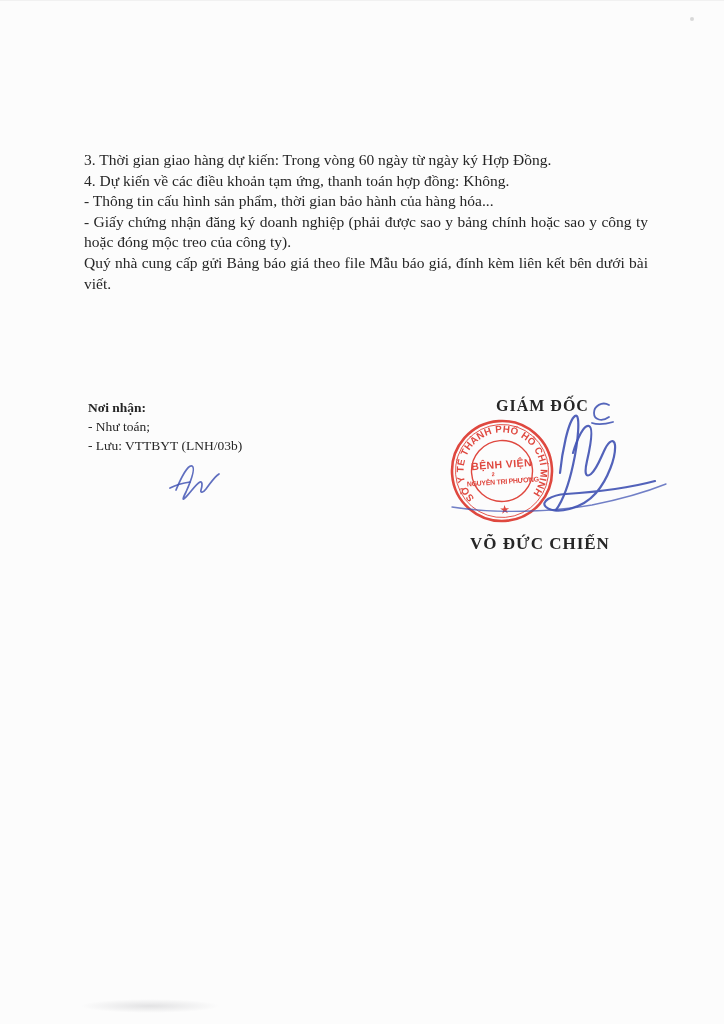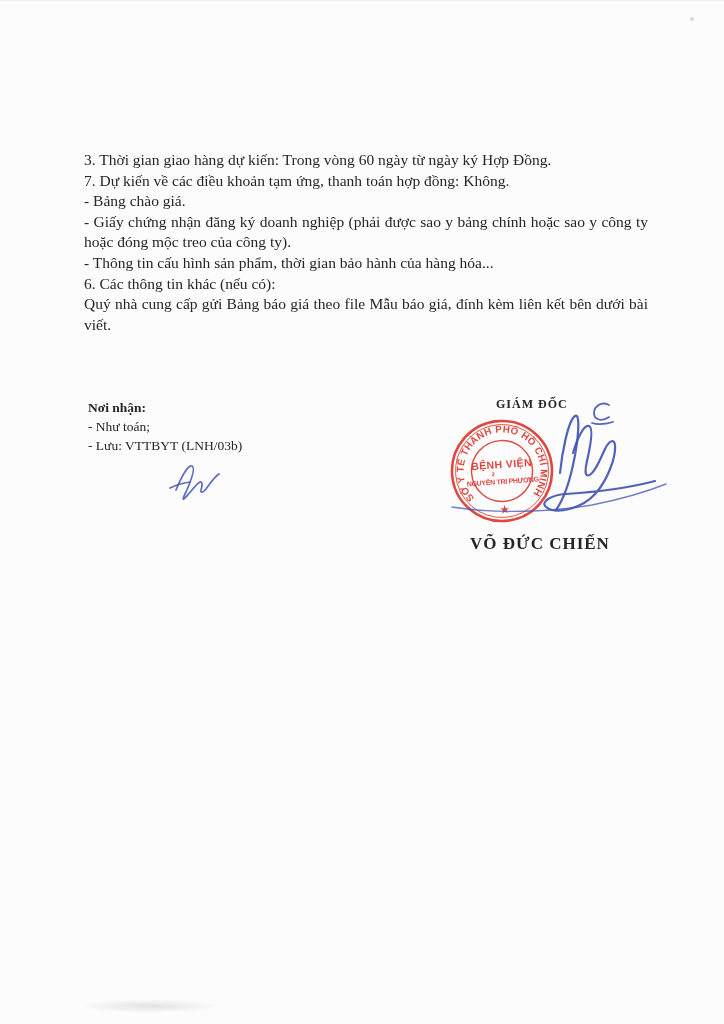--- a/index.html
+++ b/index.html
@@ -35,21 +35,21 @@
     left:88px; top:397px;
     color:var(--text-black);
     font-size:13.5px;
     line-height:19px;
   }
   .recipients .heading{font-weight:bold;}
   
   .director-title{
     position:absolute;
     left:496px; top:396px;
-    font-size:12px; font-weight:bold;
+    font-size:16px; font-weight:bold;
     letter-spacing:1px;
     color:var(--text-black);
     text-align:center;
   }
   .signer-name{
     position:absolute;
     left:452px; top:518px; width:176px;
     text-align:center;
     font-size:17px; font-weight:bold;
     letter-spacing:1px;
@@ -94,25 +94,23 @@
     background:rgba(150,150,150,.35);
   }
 </style>
 </head>
 <body>
 
 <div class="page">
 
   <div class="doc-text">
     <p>3. Thời gian giao hàng dự kiến: Trong vòng 60 ngày từ ngày ký Hợp Đồng.</p>
-    <p>7. Dự kiến về các điều khoản tạm ứng, thanh toán hợp đồng: Không.</p>
-    <p>- Bảng chào giá.</p>
+    <p>4. Dự kiến về các điều khoản tạm ứng, thanh toán hợp đồng: Không.</p>
+    <p>- Thông tin cấu hình sản phẩm, thời gian bảo hành của hàng hóa...</p>
     <p>- Giấy chứng nhận đăng ký doanh nghiệp (phải được sao y bảng chính hoặc sao y công ty hoặc đóng mộc treo của công ty).</p>
-    <p>- Thông tin cấu hình sản phẩm, thời gian bảo hành của hàng hóa...</p>
-    <p>6. Các thông tin khác (nếu có):</p>
     <p>Quý nhà cung cấp gửi Bảng báo giá theo file Mẫu báo giá, đính kèm liên kết bên dưới bài viết.</p>
   </div>
 
   <div class="recipients">
     <div class="heading">Nơi nhận:</div>
     <div>- Như toán;</div>
     <div>- Lưu: VTTBYT (LNH/03b)</div>
   </div>
 
   <div class="director-title">GIÁM ĐỐC</div>

